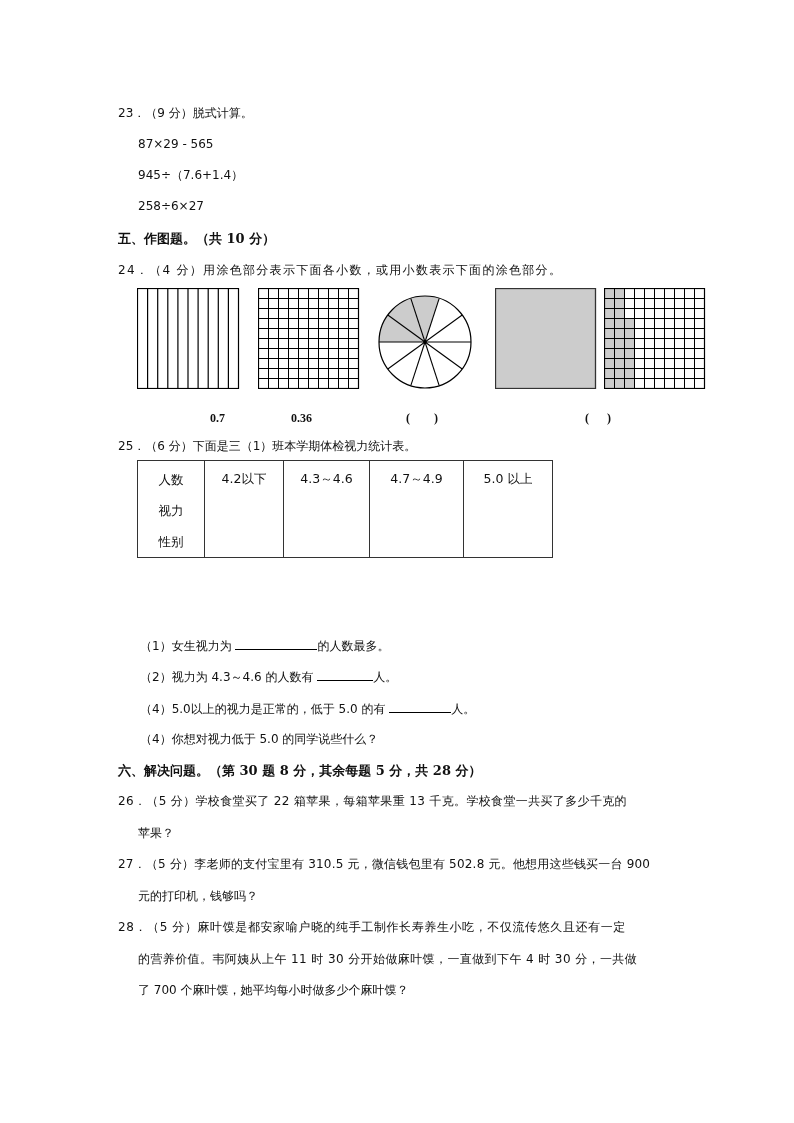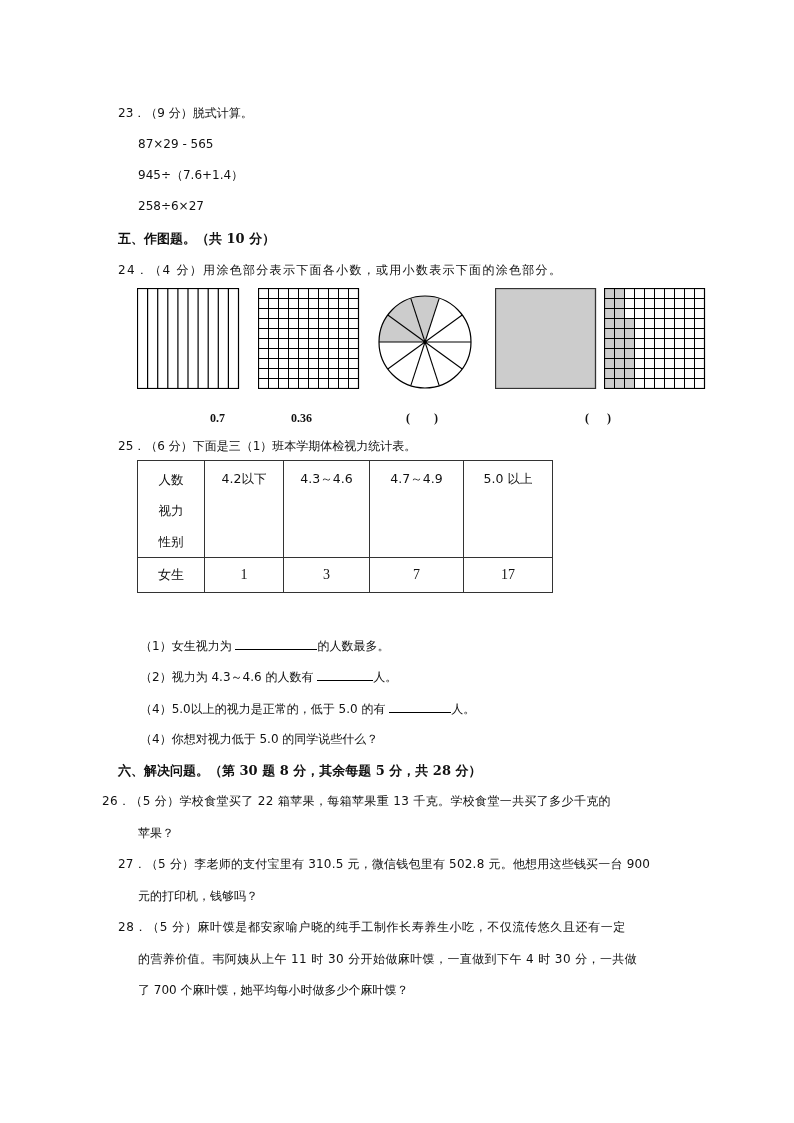--- a/index.html
+++ b/index.html
@@ -154,44 +154,37 @@
         <span>人数</span>
         <span>视力</span>
         <span>性别</span>
       </div>
     </td>
     <td class="hdr" style="width:78px;">4.2以下</td>
     <td class="hdr" style="width:85px;">4.3～4.6</td>
     <td class="hdr" style="width:93px;">4.7～4.9</td>
     <td class="hdr" style="width:88px;">5.0 以上</td>
   </tr>
-  <tr style="height:35px;">
-    <td>女生</td>
-    <td class="num">1</td>
-    <td class="num">3</td>
-    <td class="num">7</td>
-    <td class="num">17</td>
-  </tr>
 </tbody>
   </table>
 
 <div class="abs txt" style="left:140px; top:637px;">
   <span>（1）女生视力为 </span><span class="blank" style="width:82px;"></span><span>的人数最多。</span>
 </div>
 <div class="abs txt" style="left:140px; top:668px;">
   <span>（2）视力为 4.3～4.6 的人数有 </span><span class="blank" style="width:56px;"></span><span>人。</span>
 </div>
 <div class="abs txt" style="left:140px; top:700px;">
   <span>（4）5.0以上的视力是正常的，低于 5.0 的有 </span><span class="blank" style="width:62px;"></span><span>人。</span>
 </div>
 <div class="abs txt" style="left:140px; top:731px;">（4）你想对视力低于 5.0 的同学说些什么？</div>
 
 <div class="abs sect" style="left:118px; top:762px;">六、解决问题。（第 30 题 8 分，其余每题 5 分，共 28 分）</div>
 
-<div class="abs txt" style="left:102px; top:793px; letter-spacing:0.35px;">26．（5 分）学校食堂买了 22 箱苹果，每箱苹果重 13 千克。学校食堂一共买了多少千克的</div>
+<div class="abs txt" style="left:118px; top:793px; letter-spacing:0.35px;">26．（5 分）学校食堂买了 22 箱苹果，每箱苹果重 13 千克。学校食堂一共买了多少千克的</div>
 <div class="abs txt" style="left:138px; top:825px;">苹果？</div>
 
 <div class="abs txt" style="left:118px; top:856px; letter-spacing:0.2px;">27．（5 分）李老师的支付宝里有 310.5 元，微信钱包里有 502.8 元。他想用这些钱买一台 900</div>
 <div class="abs txt" style="left:138px; top:888px;">元的打印机，钱够吗？</div>
 
 <div class="abs txt" style="left:118px; top:919px; letter-spacing:0.6px;">28．（5 分）麻叶馍是都安家喻户晓的纯手工制作长寿养生小吃，不仅流传悠久且还有一定</div>
 <div class="abs txt" style="left:138px; top:951px; letter-spacing:0.4px;">的营养价值。韦阿姨从上午 11 时 30 分开始做麻叶馍，一直做到下午 4 时 30 分，一共做</div>
 <div class="abs txt" style="left:138px; top:982px;">了 700 个麻叶馍，她平均每小时做多少个麻叶馍？</div>
 
 </body></html>

